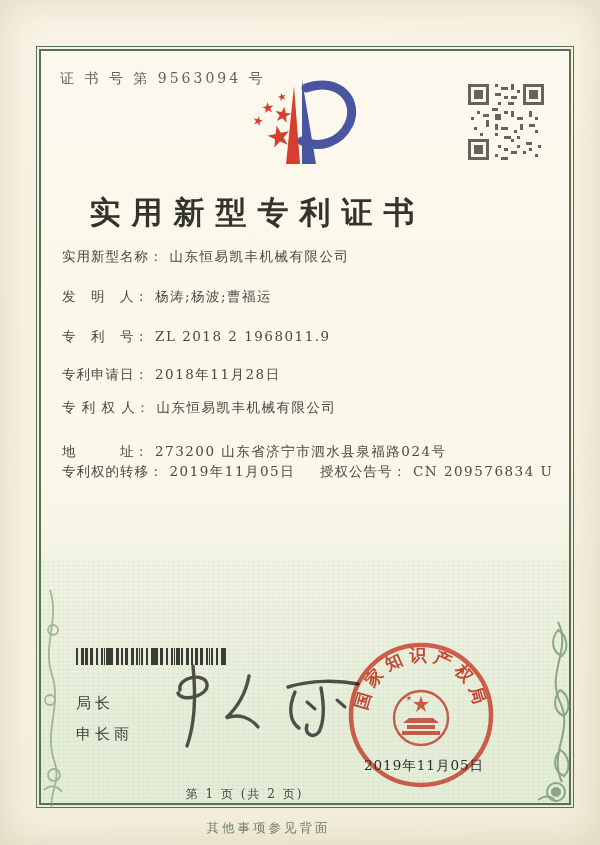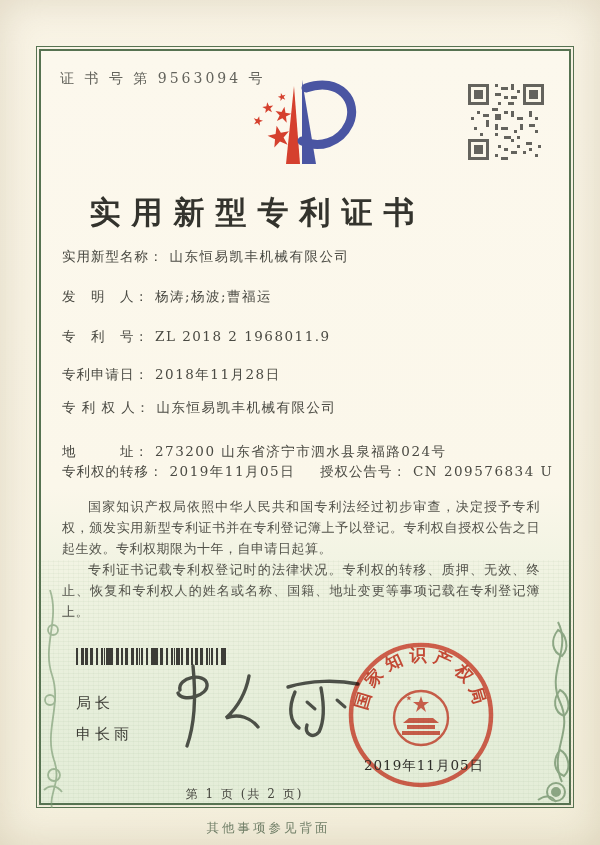--- a/index.html
+++ b/index.html
@@ -171,24 +171,20 @@
     <div class="frow r1"><span class="lab">实用新型名称：</span><span class="val">山东恒易凯丰机械有限公司</span></div>
     <div class="frow r2"><span class="lab">发　明　人：</span><span class="val">杨涛;杨波;曹福运</span></div>
     <div class="frow r3"><span class="lab">专　利　号：</span><span class="val">ZL 2018 2 1968011.9</span></div>
     <div class="frow r4"><span class="lab">专利申请日：</span><span class="val">2018年11月28日</span></div>
     <div class="frow r5"><span class="lab">专 利 权 人：</span><span class="val">山东恒易凯丰机械有限公司</span></div>
     <div class="frow r6"><span class="lab">地　　　址：</span><span class="val">273200 山东省济宁市泗水县泉福路024号</span></div>
     <div class="frow r7a"><span class="lab">专利权的转移：</span><span class="val">2019年11月05日</span></div>
     <div class="frow r7b"><span class="lab">授权公告号：</span><span class="val">CN 209576834 U</span></div>
   </div>
 
-  <div class="paras">
-    <p>国家知识产权局依照中华人民共和国专利法经过初步审查，决定授予专利权，颁发实用新型专利证书并在专利登记簿上予以登记。专利权自授权公告之日起生效。专利权期限为十年，自申请日起算。</p>
-    <p>专利证书记载专利权登记时的法律状况。专利权的转移、质押、无效、终止、恢复和专利权人的姓名或名称、国籍、地址变更等事项记载在专利登记簿上。</p>
-  </div>
 
   <div class="barcode"></div>
 
   <div class="officer">
     <div>局长</div>
     <div>申长雨</div>
   </div>
 
   <div class="signature">
     <svg viewBox="0 0 234 95" width="234" height="95" fill="none" stroke="#3c3f38" stroke-width="3.4" stroke-linecap="round" opacity="0.9">

